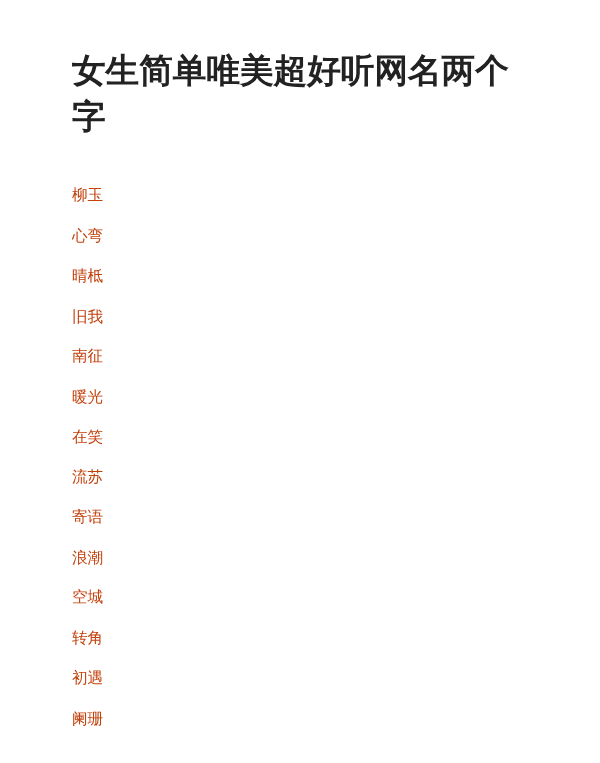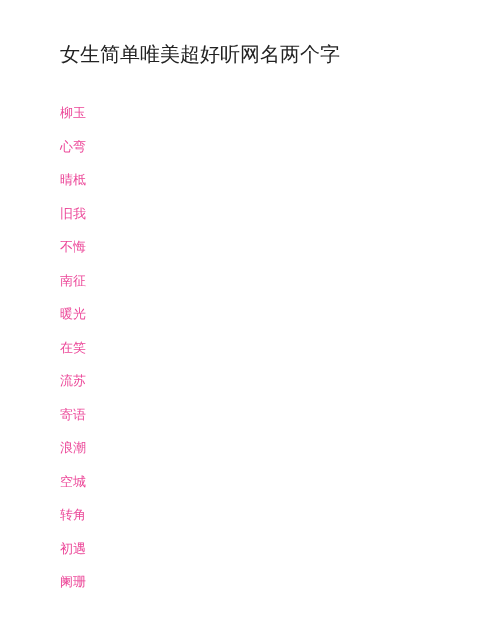--- a/index.html
+++ b/index.html
@@ -11,51 +11,50 @@
     body {
       background: #ffffff;
       font-family: "SimSun", "宋体", "Microsoft YaHei", "微软雅黑", serif;
       width: 500px;
       min-height: 636px;
       padding: 40px 60px;
       color: #333333;
     }
 
     .page-title {
-      font-size: 20px;
-      font-weight: normal;
+      font-size: 28px;
+      font-weight: bold;
       color: #222222;
       margin-bottom: 28px;
       line-height: 1.4;
     }
 
     .list-container {
       display: flex;
       flex-direction: column;
       gap: 0;
     }
 
     .list-item {
       font-size: 13px;
-      color: #ec4899;
+      color: #c2410c;
       padding: 7px 0;
       line-height: 1.5;
     }
   </style>
 </head>
 <body>
 
 <h1 class="page-title">女生简单唯美超好听网名两个字</h1>
 
 <div class="list-container">
 <div class="list-item">柳玉</div>
     <div class="list-item">心弯</div>
     <div class="list-item">晴柢</div>
     <div class="list-item">旧我</div>
-    <div class="list-item">不悔</div>
     <div class="list-item">南征</div>
     <div class="list-item">暖光</div>
     <div class="list-item">在笑</div>
     <div class="list-item">流苏</div>
     <div class="list-item">寄语</div>
     <div class="list-item">浪潮</div>
     <div class="list-item">空城</div>
     <div class="list-item">转角</div>
     <div class="list-item">初遇</div>
     <div class="list-item">阑珊</div>

